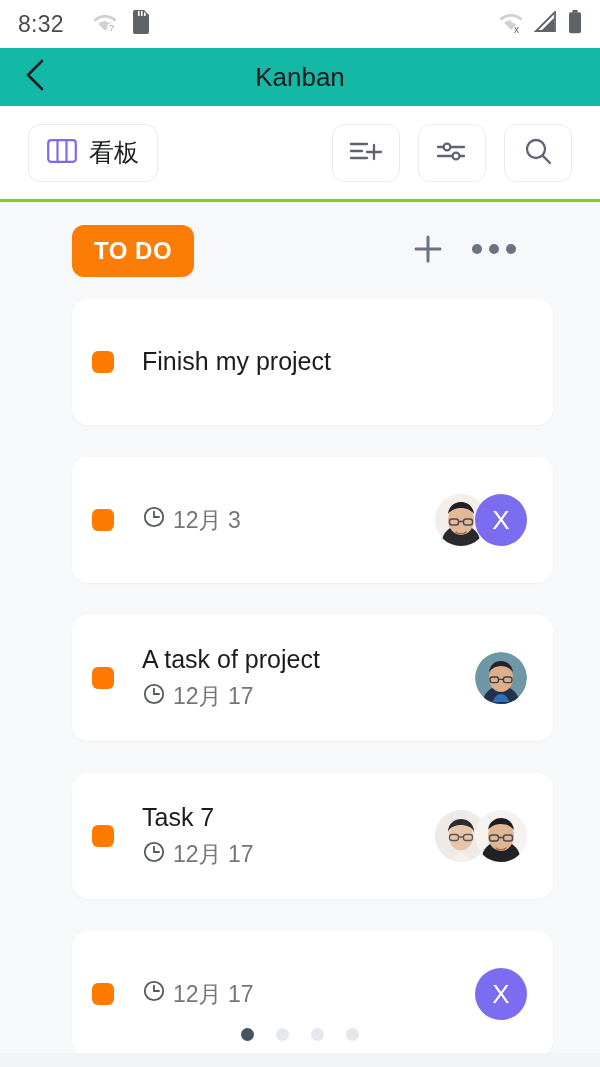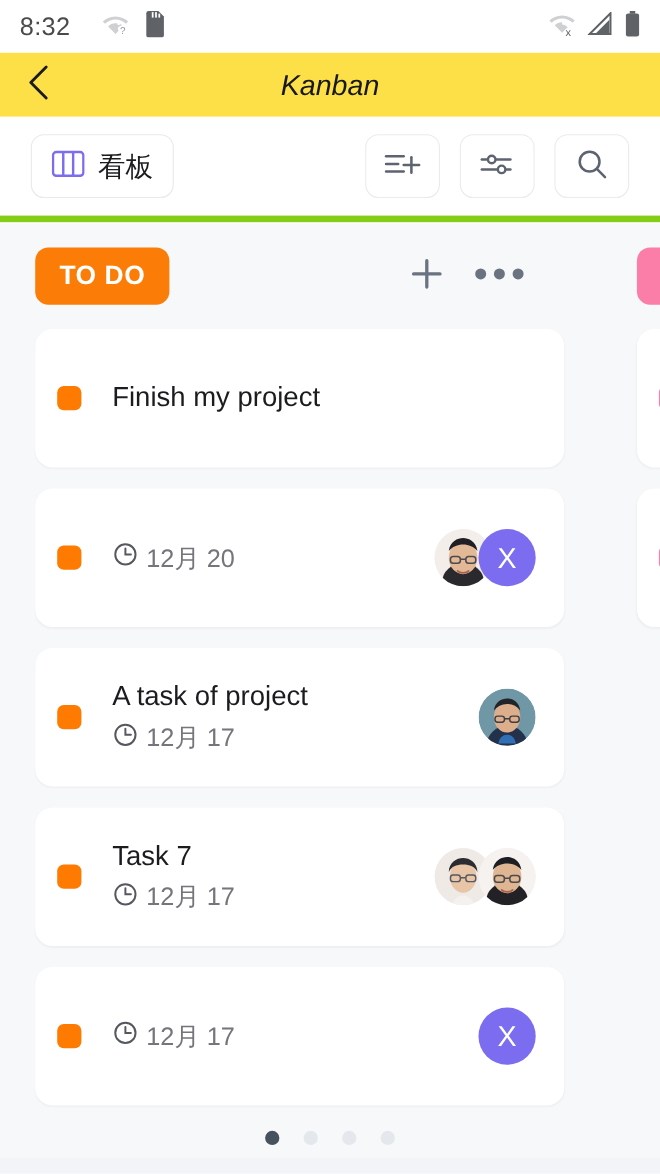--- a/index.html
+++ b/index.html
@@ -20,39 +20,39 @@
     gap: 10px;
   }
   .sb-time { font-size: 23px; color: #4a4a4a; letter-spacing: .3px; }
   .sb-left-icons { display: flex; align-items: center; gap: 14px; margin-left: 18px; }
   .sb-right { margin-left: auto; display: flex; align-items: center; gap: 10px; }
 
   
   .titlebar {
     height: 58px; width: 100%;
     display: flex; align-items: center;
-    position: relative; background: #fde047; font-style: italic;
+    position: relative; background: #14b8a6;
   }
   .back-btn {
     width: 56px; height: 56px;
     display: flex; align-items: center; justify-content: center;
     margin-left: 8px;
   }
   .title {
     position: absolute; left: 0; right: 0; text-align: center;
     font-size: 26px; color: #17181a; pointer-events: none;
   }
 
   
   .toolbar {
     height: 96px; width: 100%;
     display: flex; align-items: center;
     padding: 0 28px;
     background: #ffffff;
-    border-bottom: 6px solid #84cc16;
+    border-bottom: 3px solid #84cc16;
   }
   .viewbtn {
     height: 58px; min-width: 126px;
     border: 1px solid #e9e9ee; border-radius: 12px;
     background: #ffffff;
     display: flex; align-items: center; gap: 12px;
     padding: 0 18px;
   }
   .viewbtn .label { font-size: 25px; color: #1b1c1e; }
   .tool-right { margin-left: auto; display: flex; align-items: center; gap: 18px; }
@@ -62,38 +62,39 @@
     background: #ffffff;
     display: flex; align-items: center; justify-content: center;
   }
 
   
   .board {
     position: absolute; top: 203px; left: 0; right: 0; bottom: 0;
     background: #f7f8fa;
     display: flex;
     overflow: hidden;
+    padding-left: 40px;
   }
   .column { flex: 0 0 auto; width: 513px; padding: 0 0 0 0; position: relative; }
   .column.next { width: 513px; margin-left: 34px; }
 
   .col-head {
     height: 96px; display: flex; align-items: center; padding-left: 32px;
   }
   .col-pill {
     height: 52px; border-radius: 12px;
     display: flex; align-items: center; justify-content: center;
     padding: 0 22px;
     color: #ffffff; font-size: 24px; font-weight: bold; letter-spacing: .5px;
     white-space: nowrap;
   }
   .col-actions { margin-left: auto; display: flex; align-items: center; gap: 26px; padding-right: 36px; }
   .plus-btn, .dots-btn { display: flex; align-items: center; justify-content: center; }
 
-  .col-body { padding: 0 0 0 32px; display: flex; flex-direction: column; gap: 19px; }
+  .col-body { padding: 0 0 0 32px; display: flex; flex-direction: column; gap: 32px; }
 
   .card {
     background: #ffffff; border-radius: 16px;
     min-height: 126px;
     display: flex; align-items: center;
     padding: 0 26px 0 20px;
     position: relative;
     box-shadow: 0 1px 2px rgba(16,24,40,.04);
   }
   .chip { width: 22px; height: 22px; border-radius: 6px; flex: 0 0 auto; }
@@ -274,21 +275,21 @@
         <div class="card">
           <span class="chip" style="background:#ff7a00"></span>
           <div class="card-main">
             <div class="card-date">
               <span>
                 <svg width="24" height="24" viewBox="0 0 24 24">
                   <circle cx="12" cy="12" r="9.2" fill="none" stroke="#55585e" stroke-width="1.8"></circle>
                   <path d="M12 6.6V12h5" fill="none" stroke="#55585e" stroke-width="1.8" stroke-linecap="round"></path>
                 </svg>
               </span>
-              <span>12月 20</span>
+              <span>12月 3</span>
             </div>
           </div>
           <div class="avatars">
             <div class="avatar">
               <svg width="52" height="52" viewBox="0 0 52 52">
                 <circle cx="26" cy="26" r="26" fill="#f3eeea"></circle>
                 <ellipse cx="26" cy="48" rx="19" ry="17" fill="#2a2a2e"></ellipse>
                 <ellipse cx="26" cy="26" rx="13" ry="15" fill="#e3b896"></ellipse>
                 <path d="M13 20c1-9 8-12 13-12s12 3 13 12c-3-4-8-6-13-6s-10 2-13 6z" fill="#1f1f24"></path>
                 <rect x="14.5" y="25" width="9" height="6" rx="2.5" fill="none" stroke="#4a4a50" stroke-width="1.4"></rect>

